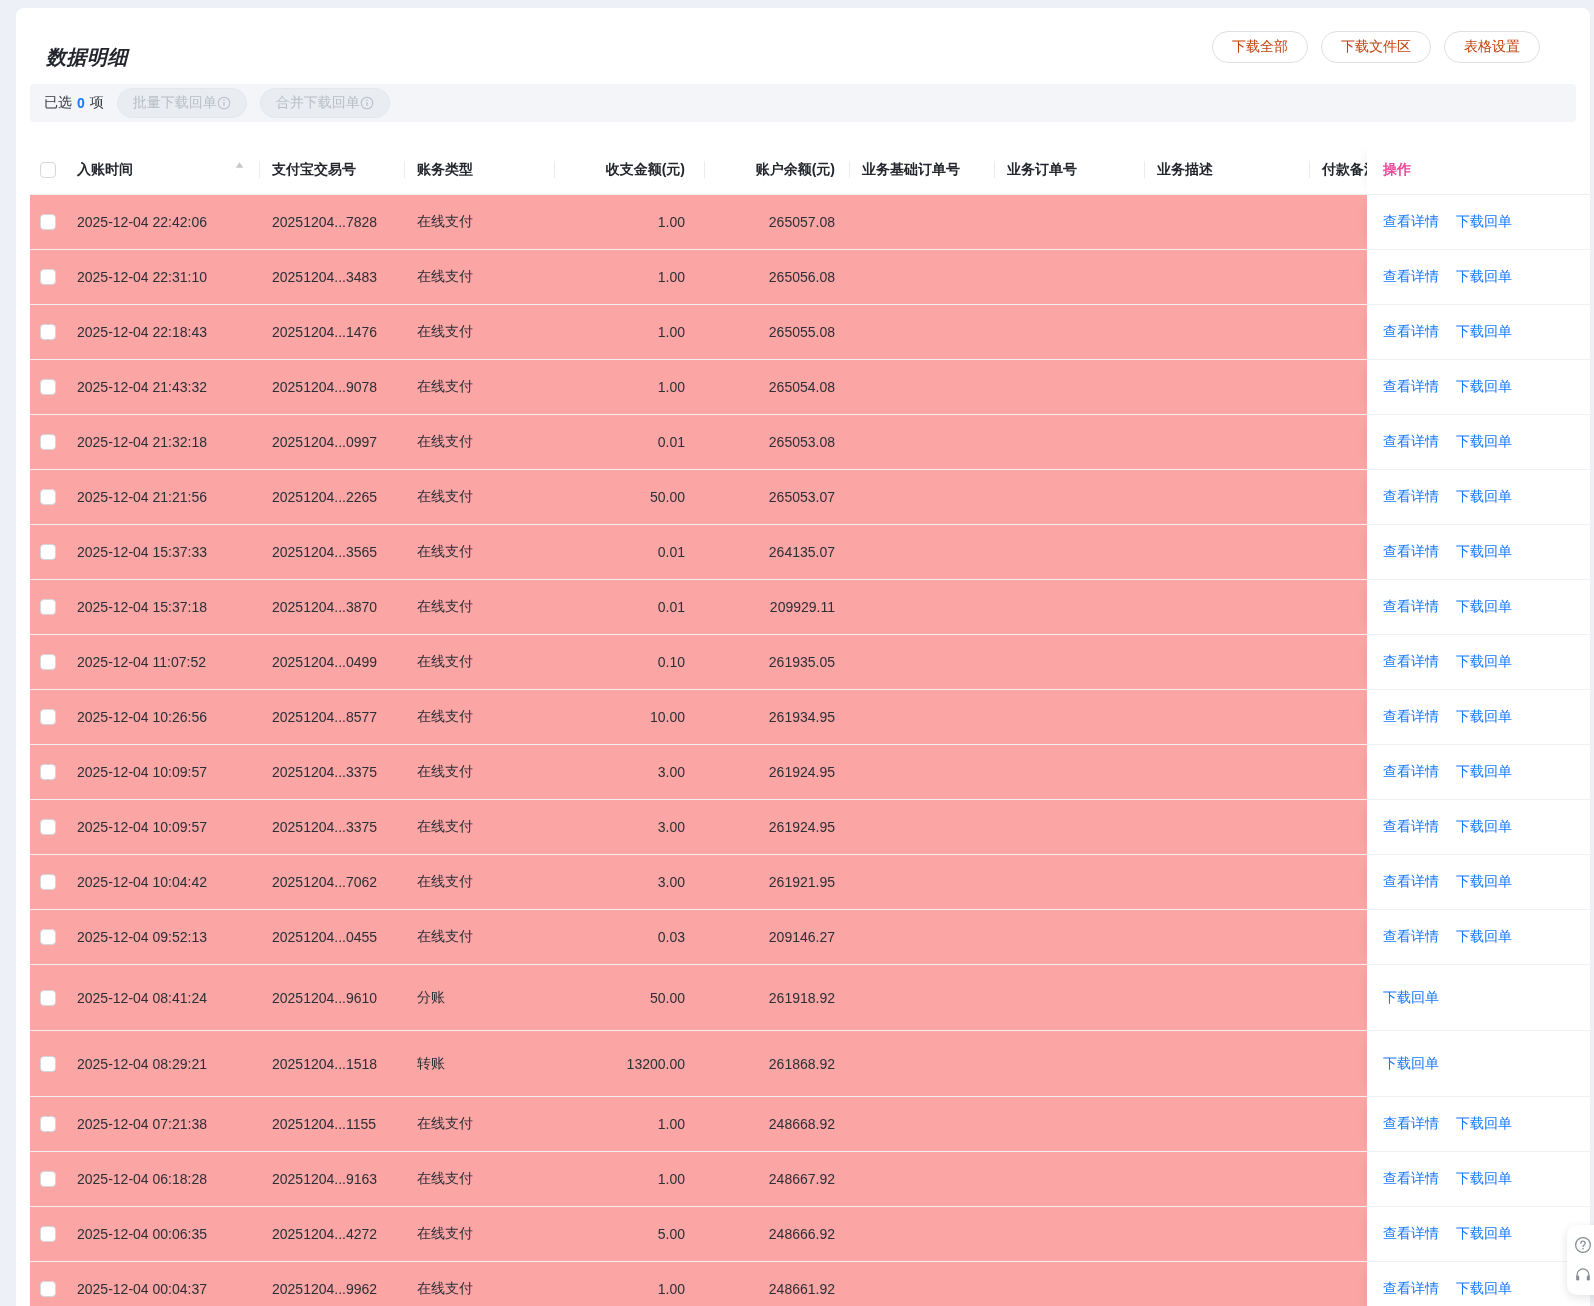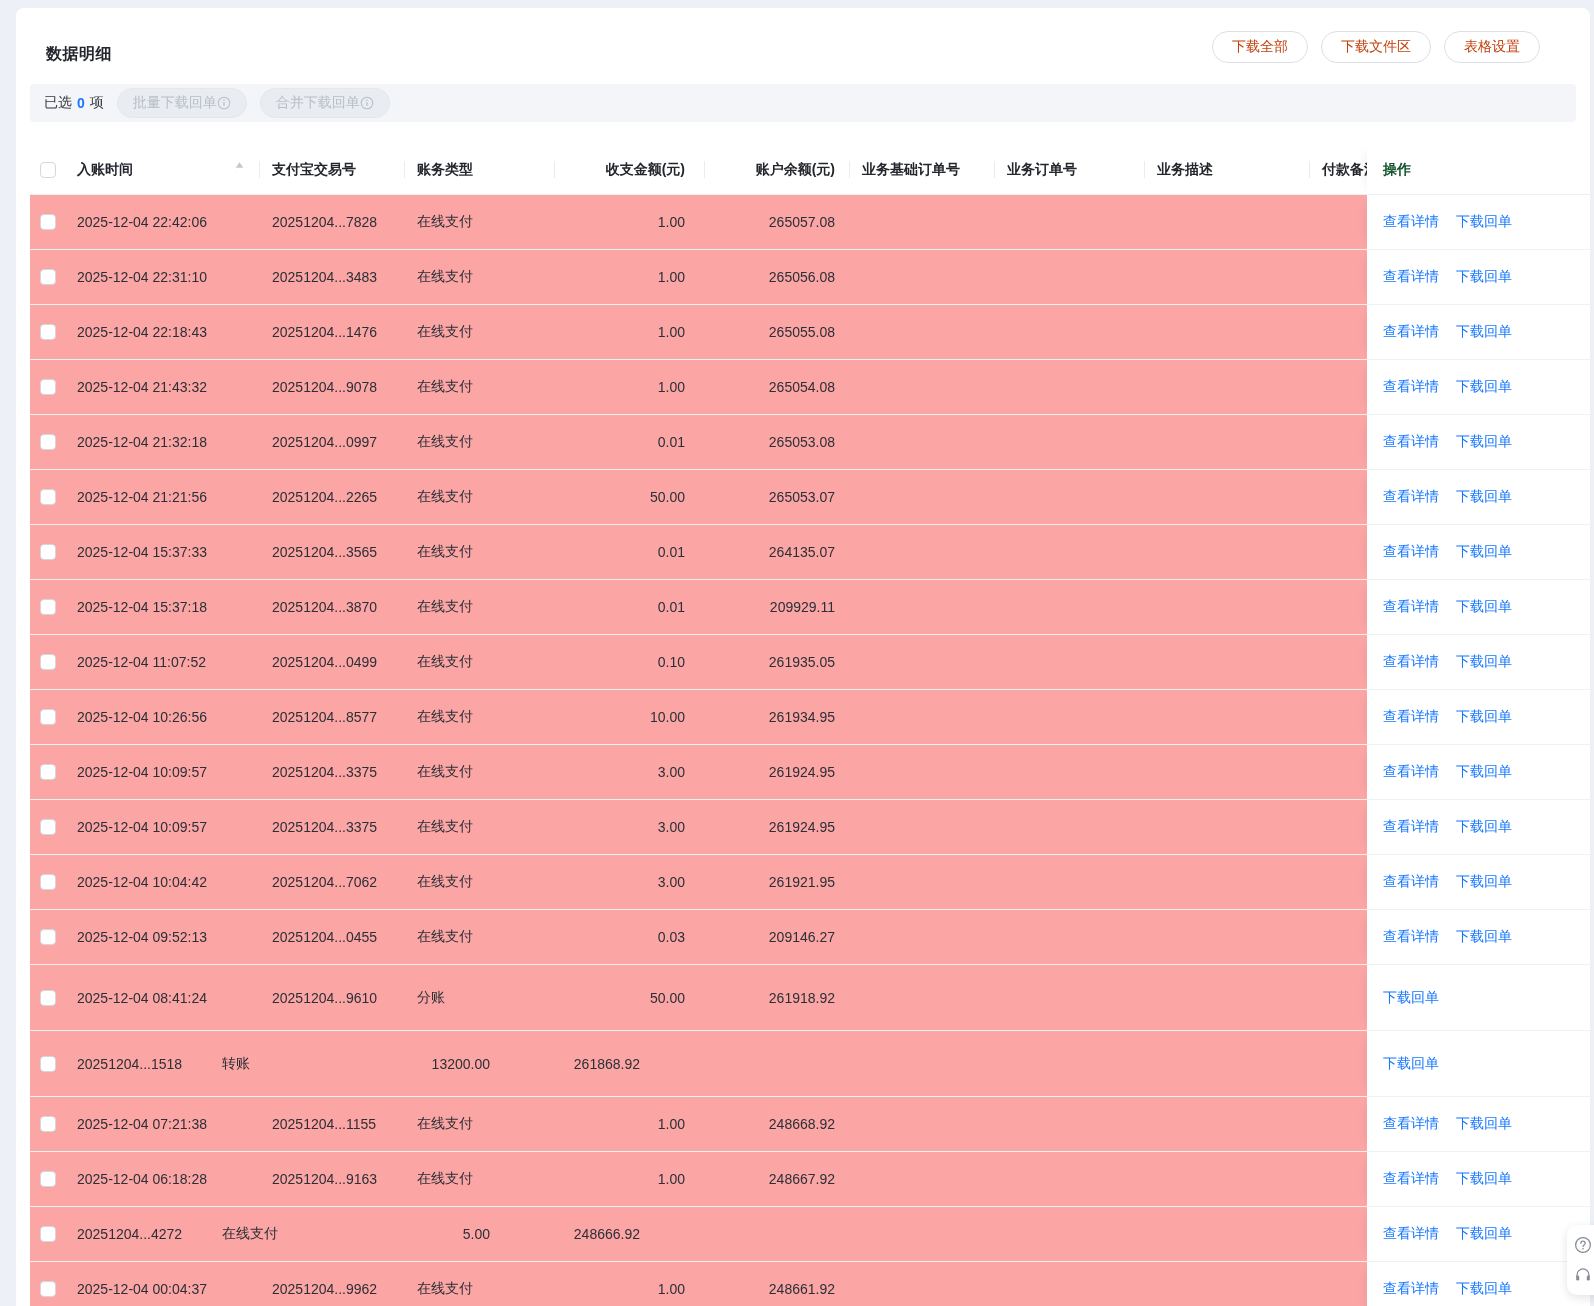--- a/index.html
+++ b/index.html
@@ -9,21 +9,21 @@
     font-family:"Liberation Sans",sans-serif;
     -webkit-font-smoothing:antialiased;
   }
   .card{
     position:absolute;left:16px;top:8px;width:1574px;height:1298px;
     background:#ffffff;border-radius:8px 8px 0 0;overflow:hidden;
   }
   
   .page-title{
     position:absolute;left:30px;top:36px;margin:0;
-    font-size:16px;font-weight:600;color:#23262d;letter-spacing:.5px;
+    font-size:20px;font-weight:600;color:#23262d;letter-spacing:.5px;font-style:italic;
   }
   .hdr-btns{position:absolute;top:23px;right:50px;display:flex;gap:13px;}
   .btn{
     height:32px;padding:0 19px;border:1px solid #dcdfe4;border-radius:16px;
     background:#fff;font-size:14px;color:#c2410c;cursor:pointer;
     font-family:inherit;display:flex;align-items:center;
   }
   
   .select-bar{
     position:absolute;left:14px;top:76px;width:1546px;height:38px;
@@ -61,21 +61,21 @@
   .thead .hsep::after{
     content:"";position:absolute;right:0;top:16px;width:1px;height:17px;background:#ececec;
   }
   .sorter{margin-left:auto;margin-right:16px;display:flex;flex-direction:column;gap:1px;}
   .ops-col{
     position:absolute;right:0;top:0;bottom:0;width:223px;background:#fff;
     display:flex;align-items:center;padding-left:16px;box-sizing:border-box;gap:17px;
     box-shadow:-9px 0 10px -8px rgba(20,24,31,0.07);
     font-size:14px;white-space:nowrap;
   }
-  .thead .ops-col{font-weight:600;color:#14532d;}
+  .thead .ops-col{font-weight:600;color:#ec4899;}
   .tr{position:relative;display:flex;height:54px;border-bottom:1px solid #f1f1f1;background:#fca5a5;color:#2b2f36;}
   .tr.tall{height:65px;}
   .checkbox{
     width:16px;height:16px;border:1px solid #d4d7dc;border-radius:4px;background:#fff;
     box-sizing:border-box;cursor:pointer;display:block;
   }
   .link{color:#1677ff;font-size:14px;text-decoration:none;cursor:pointer;}
   
   .help{
     position:absolute;left:1567px;top:1225px;width:44px;height:70px;background:#fff;
@@ -419,20 +419,21 @@
     <div class="cell c8"></div>
     <div class="cell c9"></div>
     <div class="ops-col">
             <a class="link">下载回单</a>
           </div>
   </div>
         <div class="tr tall">
     <div class="cell c0">
             <span class="checkbox"></span>
           </div>
+    <div class="cell c1">2025-12-04 08:29:21</div>
     <div class="cell c2">20251204...1518</div>
     <div class="cell c3">转账</div>
     <div class="cell c4">13200.00</div>
     <div class="cell c5">261868.92</div>
     <div class="cell c6"></div>
     <div class="cell c7"></div>
     <div class="cell c8"></div>
     <div class="cell c9"></div>
     <div class="ops-col">
             <a class="link">下载回单</a>
@@ -471,20 +472,21 @@
     <div class="cell c9"></div>
     <div class="ops-col">
             <a class="link">查看详情</a>
             <a class="link">下载回单</a>
           </div>
   </div>
         <div class="tr">
     <div class="cell c0">
             <span class="checkbox"></span>
           </div>
+    <div class="cell c1">2025-12-04 00:06:35</div>
     <div class="cell c2">20251204...4272</div>
     <div class="cell c3">在线支付</div>
     <div class="cell c4">5.00</div>
     <div class="cell c5">248666.92</div>
     <div class="cell c6"></div>
     <div class="cell c7"></div>
     <div class="cell c8"></div>
     <div class="cell c9"></div>
     <div class="ops-col">
             <a class="link">查看详情</a>

